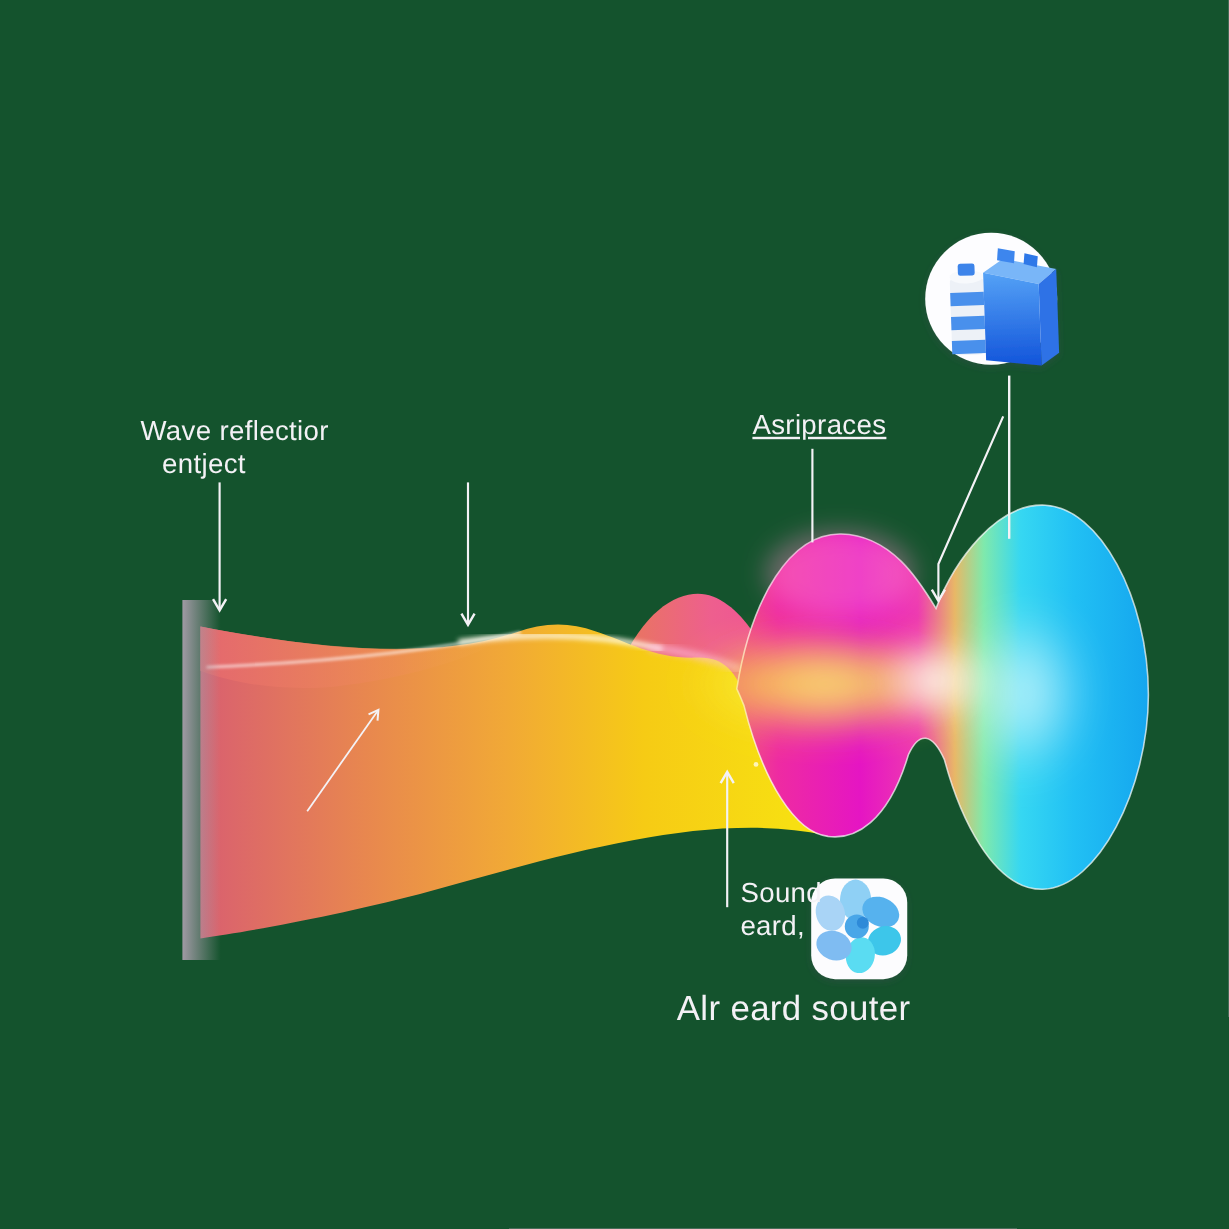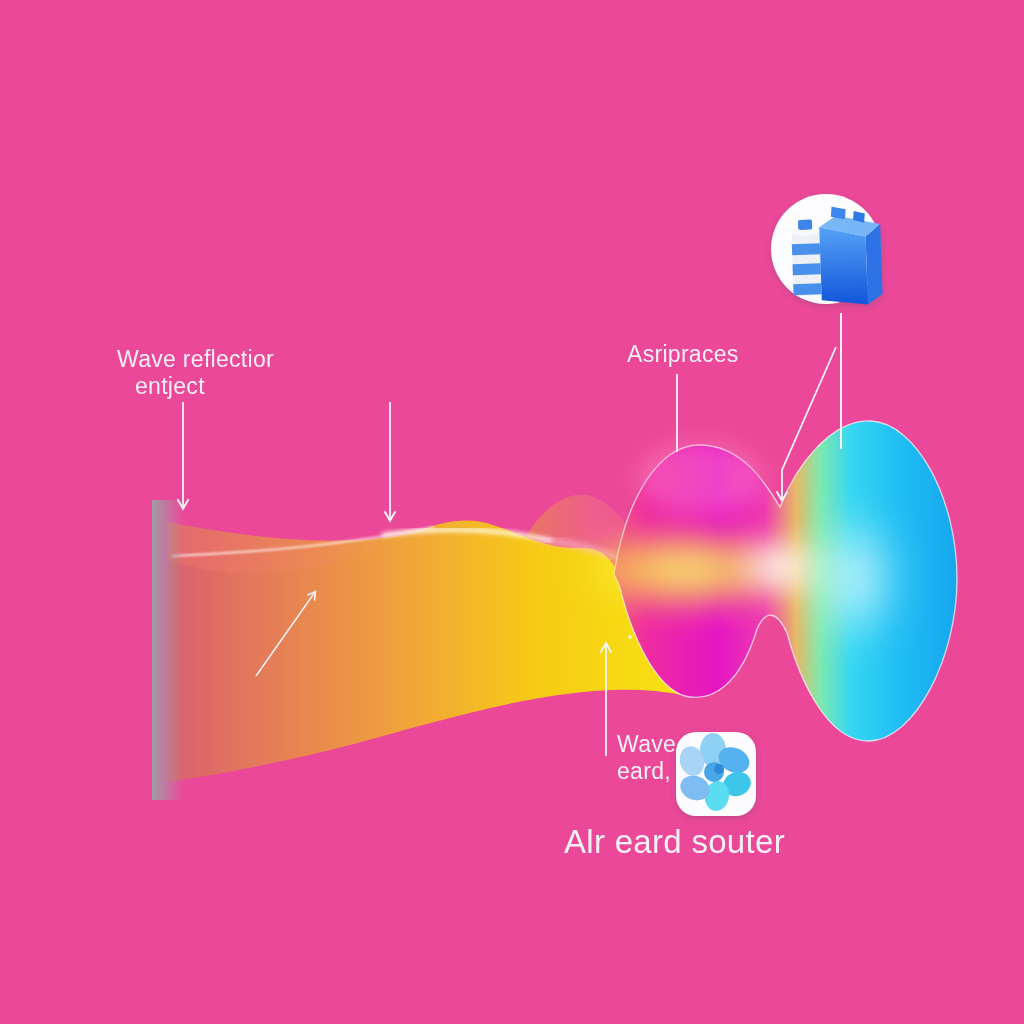--- a/index.html
+++ b/index.html
@@ -1,27 +1,27 @@
 <!DOCTYPE html>
 <html><head>
 <meta charset="utf-8">
 <style>
   html,body{margin:0;padding:0;background:#a09aa4;}
-  #stage{position:relative;width:1024px;height:1024px;background:#ec4899;overflow:hidden;
+  #stage{position:relative;width:1024px;height:1024px;background:#14532d;overflow:hidden;
          font-family:"Liberation Sans", sans-serif;}
   #wave-svg{position:absolute;left:0;top:0;}
   .lbl{position:absolute;color:#f3f1f5;font-size:23px;line-height:27px;font-weight:400;
        letter-spacing:.3px;white-space:nowrap;}
   .lbl span{display:block;}
   .indent{margin-left:18px;}
   #lbl-wave{left:117px;top:346px;}
   #lbl-diffraction{left:356px;top:344px;}
-  #lbl-airspaces{left:627px;top:341px;}
+  #lbl-airspaces{left:627px;top:341px;text-decoration:underline;}
   #lbl-sound{left:617px;top:731px;}
-  #lbl-aircard{left:564px;top:828px;font-size:33px;}
+  #lbl-aircard{left:564px;top:828px;font-size:29px;}
 </style>
 </head>
 <body>
 
 <div id="stage">
 
   <svg id="wave-svg" width="1024" height="1024" viewBox="0 0 1024 1024">
     <defs>
       <linearGradient id="gLeft" x1="166" y1="600" x2="660" y2="600" gradientUnits="userSpaceOnUse">
         <stop offset="0" stop-color="#d95f70"></stop>
@@ -166,21 +166,21 @@
     <span>Wave reflectior</span>
     <span class="indent">entject</span>
   </div>
 
 
   <div class="lbl" id="lbl-airspaces">
     <span>Asripraces</span>
   </div>
 
   <div class="lbl" id="lbl-sound">
-    <span>Wave</span>
+    <span>Sound</span>
     <span>eard,</span>
   </div>
 
   <div class="lbl" id="lbl-aircard">
     <span>Alr eard souter</span>
   </div>
 
 </div>
 
 </body></html>

